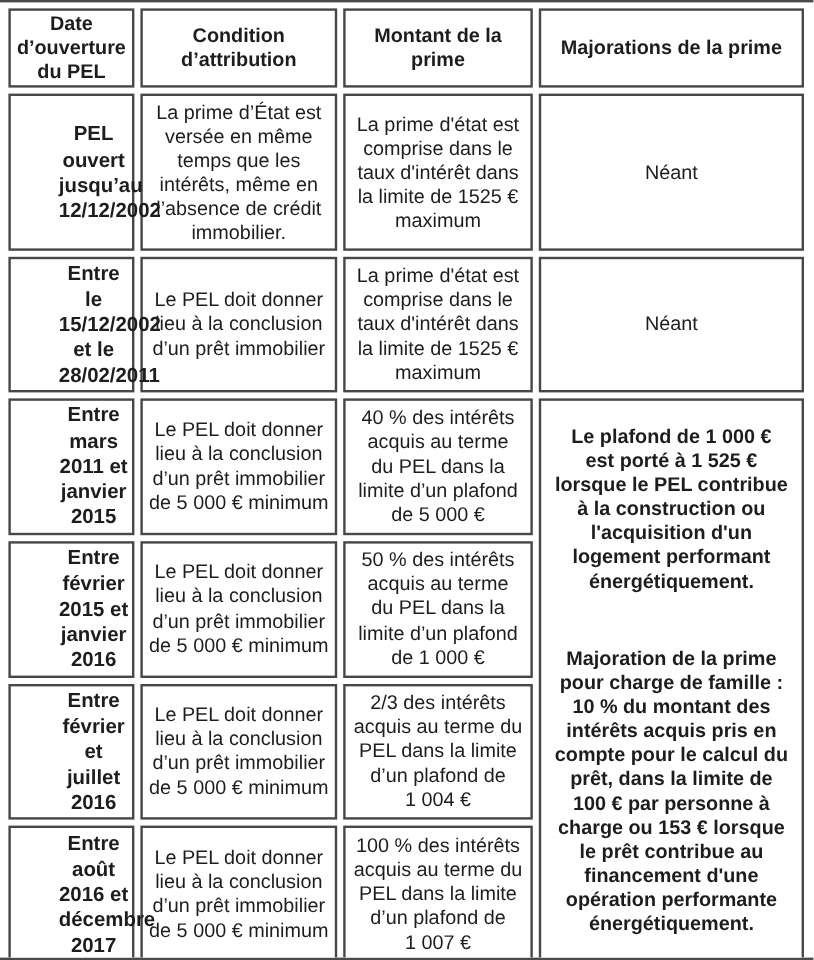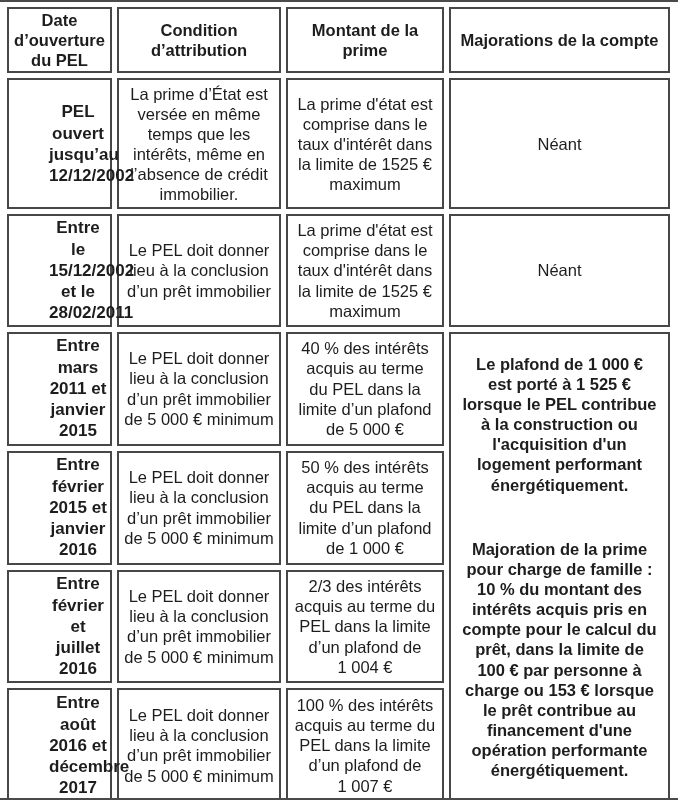--- a/index.html
+++ b/index.html
@@ -63,21 +63,21 @@
 
     <tbody>
         <tr class="h0">
       <th>Date
 d’ouverture
 du PEL</th>
       <th>Condition
 d’attribution</th>
       <th>Montant de la
 prime</th>
-      <th>Majorations de la compte</th>
+      <th>Majorations de la prime</th>
     </tr>
 
     <tr class="h1">
       <td class="datec">PEL ouvert
 jusqu’au
 12/12/2002</td>
       <td>La prime d’État est
 versée en même
 temps que les
 intérêts, même en

